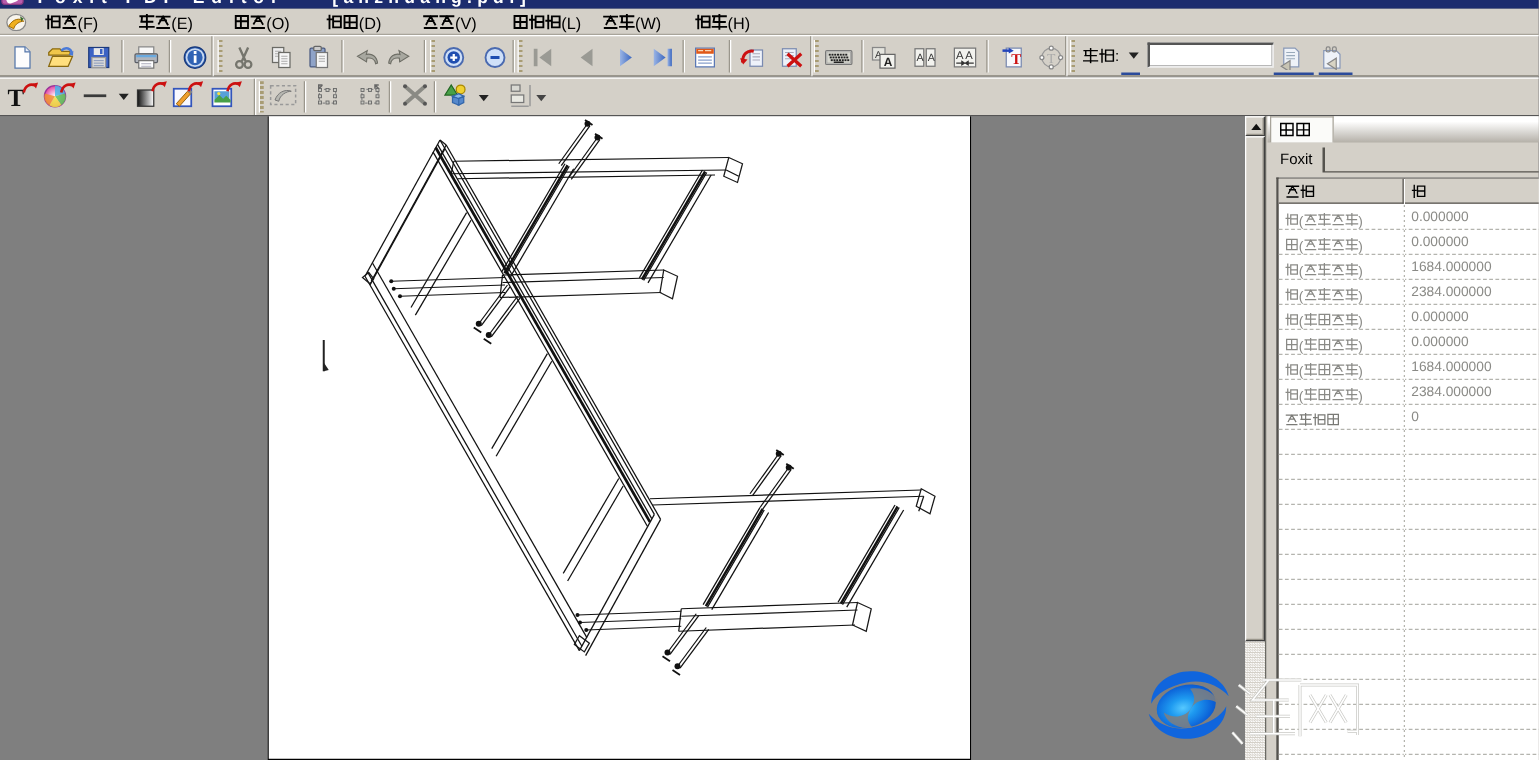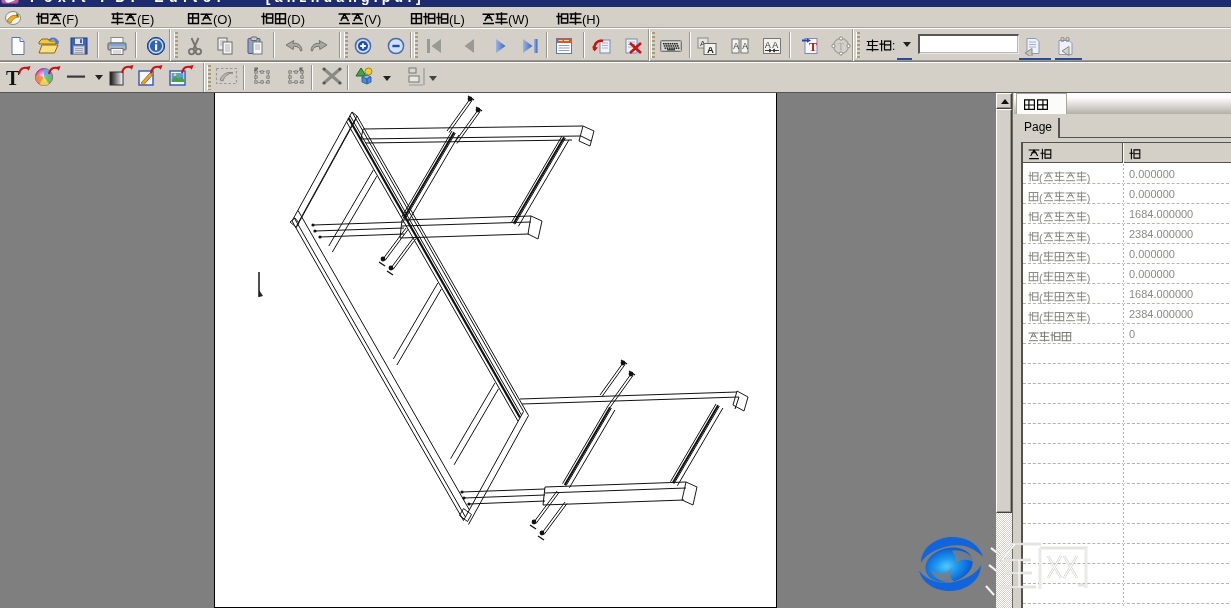--- a/index.html
+++ b/index.html
@@ -512,21 +512,21 @@
   </div>
 <div class="abs" style="left:1012px;top:93px;width:219px;height:515px;background:#d4d0c8;border-left:1px solid #6a6a64">
     <div class="abs" style="left:1px;top:0;width:218px;height:21px;background:linear-gradient(#ffffff 20%,#b4b0a8)"></div>
     <div class="abs" style="left:3px;top:0;width:51px;height:21px;background:#fbfbf9;border:1px solid #a8a49a;border-bottom:none"></div>
     <div class="abs" style="left:10px;top:4px"><svg width="13" height="13" style="vertical-align:0px" viewBox="0 0 13 13">
         <path d="M1.6 1.8L11.4 1.8M1.6 1.8L1.6 11.4M11.4 1.8L11.4 11.4M1.6 11.4L11.4 11.4M1.6 7.0L11.4 7.0M5.9 1.8L5.9 11.4" stroke="#000" stroke-width="1.18" fill="none" stroke-linecap="square"></path>
       </svg><svg width="13" height="13" style="vertical-align:0px" viewBox="0 0 13 13">
         <path d="M1.6 1.8L11.4 1.8M1.6 1.8L1.6 11.4M11.4 1.8L11.4 11.4M1.6 11.4L11.4 11.4M1.6 6.9L11.4 6.9M6.9 1.8L6.9 11.4" stroke="#000" stroke-width="1.18" fill="none" stroke-linecap="square"></path>
       </svg></div>
     <div class="abs" style="left:3px;top:25px;width:44px;height:20px;background:#d4d0c8;border-right:2px solid #55534e"></div>
-    <div class="abs" style="left:11px;top:27px;font-size:12px;color:#000">Page</div>
+    <div class="abs" style="left:11px;top:27px;font-size:12px;color:#000">Foxit</div>
     <div class="abs" style="left:47px;top:44px;width:172px;height:1px;background:#55534e"></div>
     <div class="abs" style="left:8px;top:49px;width:211px;height:466px;background:#fff;border-left:2px solid #55534e;border-top:1px solid #55534e">
       <div class="abs" style="left:0;top:0;width:100px;height:20px;background:#d4d0c8;border-right:1px solid #55534e;border-bottom:1px solid #55534e">
         <span style="position:absolute;left:5px;top:3px"><svg width="12" height="12" style="vertical-align:0px" viewBox="0 0 12 12">
             <path d="M1.2 2.0L10.8 2.0M6.0 2.0L2.9 7.6M6.0 2.0L9.4 7.4M1.7 10.6L10.3 10.6M3.8 4.8L8.2 4.8" stroke="#000" stroke-width="1.09" fill="none" stroke-linecap="square"></path>
           </svg><svg width="12" height="12" style="vertical-align:0px" viewBox="0 0 12 12">
             <path d="M2.4 1.4L2.4 10.8M1.0 5.2L3.8 5.2M5.0 1.9L10.8 1.9M5.0 1.9L5.0 10.1M10.8 1.9L10.8 10.1M5.0 10.1L10.8 10.1M5.0 6.2L10.8 6.2" stroke="#000" stroke-width="1.09" fill="none" stroke-linecap="square"></path>
           </svg></span>
       </div>
       <div class="abs" style="left:101px;top:0;width:110px;height:20px;background:#d4d0c8;border-bottom:1px solid #55534e">

